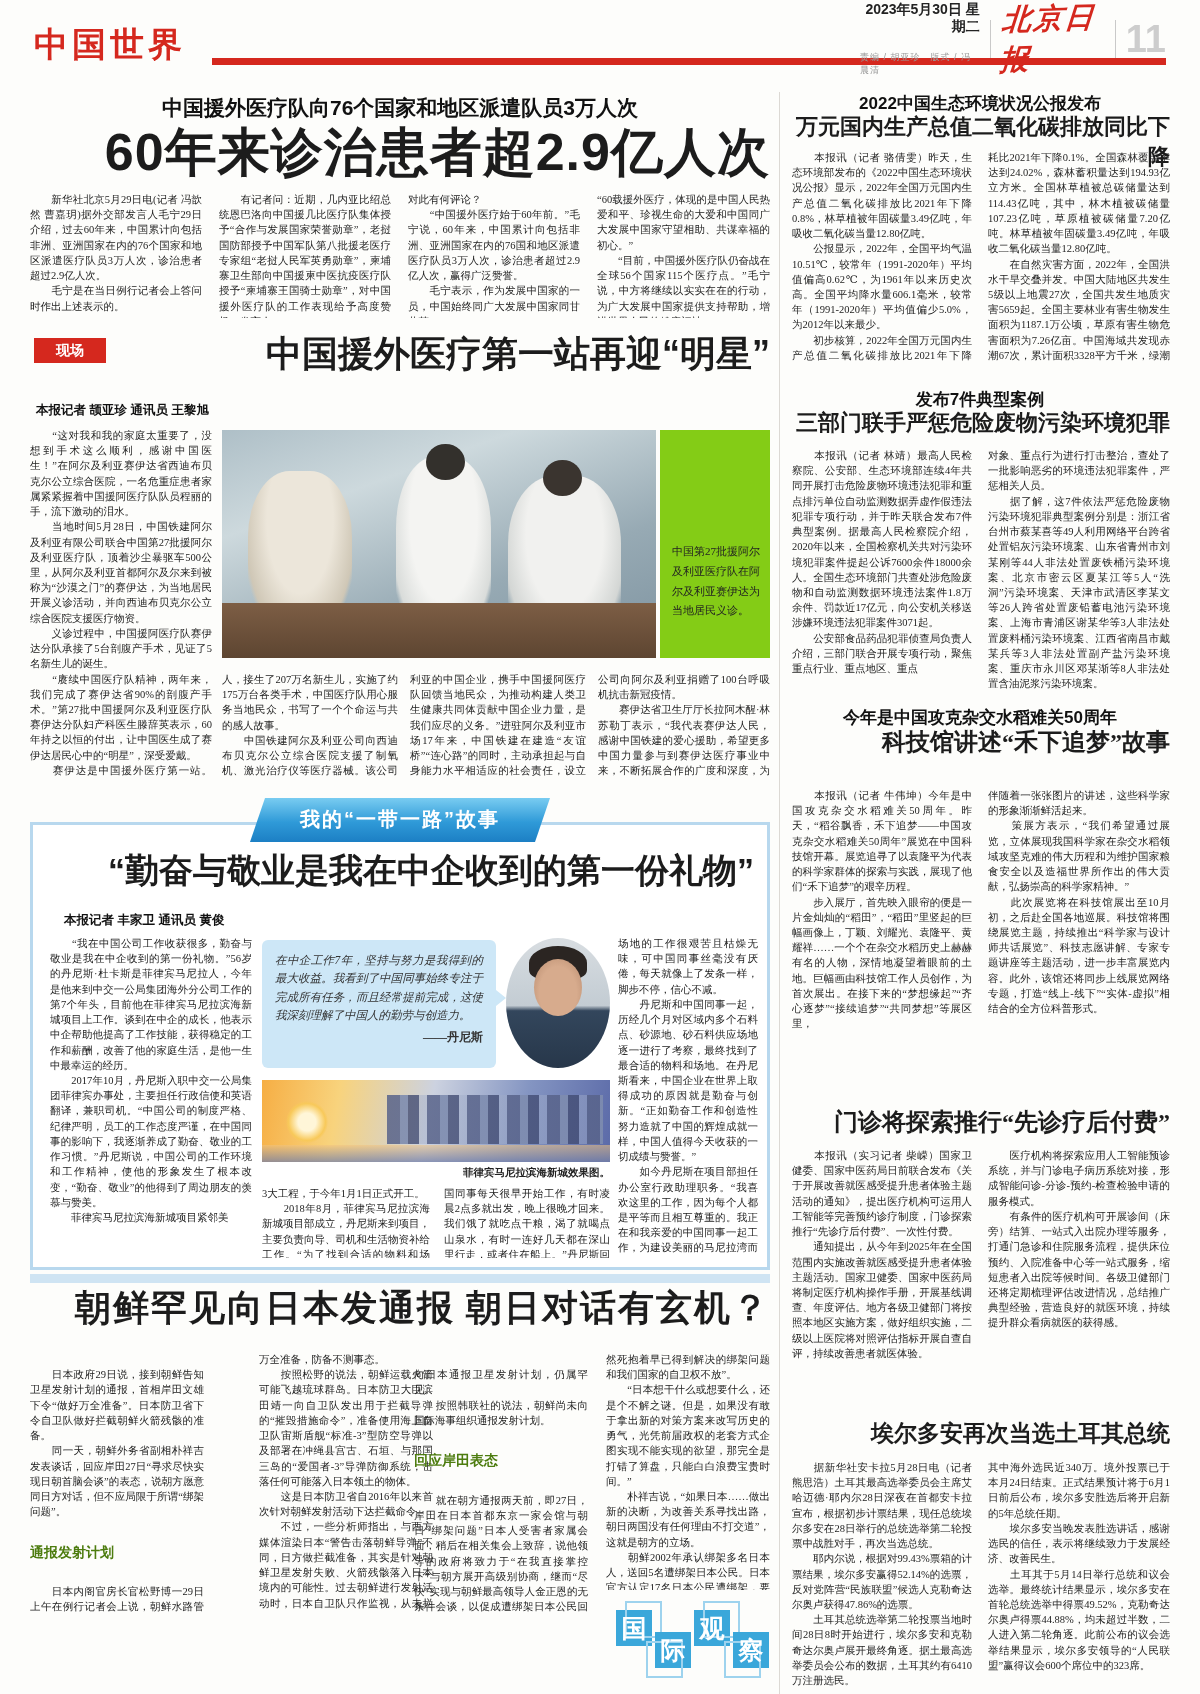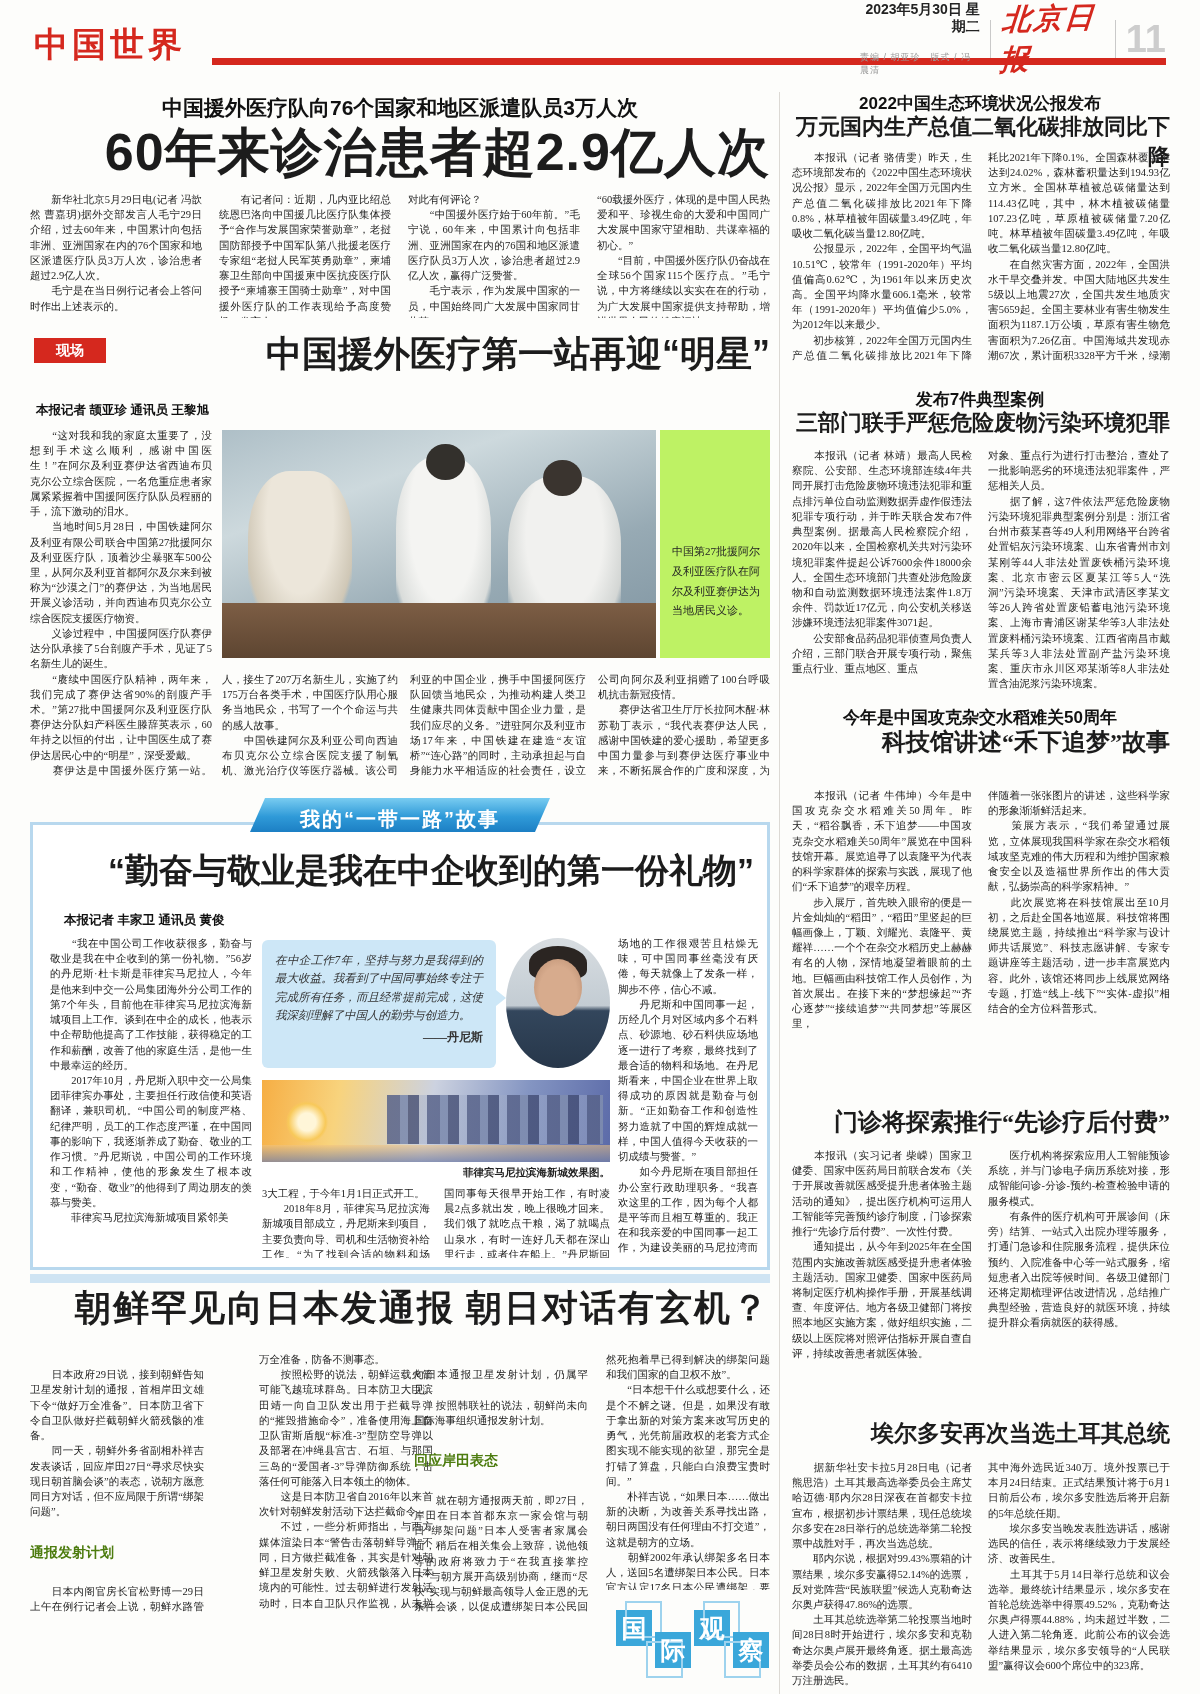--- a/index.html
+++ b/index.html
@@ -26,21 +26,21 @@
   .pagenum{font-size:38px;font-weight:bold;color:#cdcdcd;}
   
   .tagbox{background:#d5281e;color:#fff;font-size:14px;font-weight:bold;text-align:center;line-height:25px;}
   
   .photo{overflow:hidden;}
   .scene-photo{background:linear-gradient(160deg,#aebfc7 0%,#cdd9dd 28%,#97aab4 65%,#7e93a0 100%);}
   .ph-coat{position:absolute;border-radius:40% 40% 10% 10%;}
   .ph-table{position:absolute;left:0;right:0;bottom:0;height:24%;
             background:linear-gradient(180deg,#7d5e45 0%,#5d4531 100%);}
   .ph-head{position:absolute;border-radius:50%;}
-  .capbox{background:#bef264;box-sizing:border-box;padding:112px 10px 10px 12px;
+  .capbox{background:#84cc16;box-sizing:border-box;padding:112px 10px 10px 12px;
           font-size:11px;line-height:1.8;text-align:justify;color:#222;}
   
   .belt-box{border:3px solid #b8d8ee;background:#fff;box-sizing:border-box;}
   .belt-band{background:#cfe4f3;}
   .belt-banner{background:linear-gradient(180deg,#79ccf1 0%,#2f9ad8 55%,#1c7fc4 100%);
                clip-path:polygon(5% 0,100% 0,95% 100%,0 100%);
                color:#fff;font-weight:bold;font-size:20px;line-height:42px;text-align:center;
                letter-spacing:2px;z-index:3;}
   .quote{background:#cde7f7;border-radius:6px;box-sizing:border-box;padding:11px 13px;
          font-size:11.5px;font-style:italic;line-height:1.6;color:#333;text-align:justify;}
@@ -124,21 +124,21 @@
   </div>
   <div class="abs capbox" style="left:660px;top:430px;width:110px;height:228px;">中国第27批援阿尔及利亚医疗队在阿尔及利亚赛伊达为当地居民义诊。</div>
 
   <div class="abs bt" style="left:222px;top:672px;width:176px;height:106px;">人，接生了207万名新生儿，实施了约175万台各类手术，中国医疗队用心服务当地民众，书写了一个个命运与共的感人故事。
 　　中国铁建阿尔及利亚公司向西迪布贝克尔公立综合医院支援了制氧机、激光治疗仪等医疗器械。该公司相关代表说：“作为深耕阿尔及利亚、扎根阿尔及</div>
   <div class="abs bt" style="left:410px;top:672px;width:176px;height:106px;">利亚的中国企业，携手中国援阿医疗队回馈当地民众，为推动构建人类卫生健康共同体贡献中国企业力量，是我们应尽的义务。”进驻阿尔及利亚市场17年来，中国铁建在建造“友谊桥”“连心路”的同时，主动承担起与自身能力水平相适应的社会责任，设立巡回医疗服务点义务接诊3600余人次；2020年4月，该</div>
   <div class="abs bt" style="left:598px;top:672px;width:172px;height:106px;">公司向阿尔及利亚捐赠了100台呼吸机抗击新冠疫情。
 　　赛伊达省卫生厅厅长拉阿木醒·林苏勒丁表示，“我代表赛伊达人民，感谢中国铁建的爱心援助，希望更多中国力量参与到赛伊达医疗事业中来，不断拓展合作的广度和深度，为中阿友谊续写新的篇章。”</div>
 
   <div class="abs belt-box" style="left:30px;top:822px;width:740px;height:448px;"></div>
-  <div class="abs belt-banner sans" style="left:250px;top:798px;width:300px;height:34px;">我的“一带一路”故事</div>
+  <div class="abs belt-banner sans" style="left:250px;top:798px;width:300px;height:44px;">我的“一带一路”故事</div>
   <div class="abs belt-band" style="left:30px;top:1274px;width:740px;height:9px;"></div>
 
   <div class="abs sans center bold" style="left:46px;top:848px;width:708px;font-size:34px;">“勤奋与敬业是我在中企收到的第一份礼物”</div>
   <div class="abs byline sans" style="left:64px;top:912px;">本报记者 丰家卫 通讯员 黄俊</div>
 
   <div class="abs bt" style="left:50px;top:936px;width:202px;height:320px;">　　“我在中国公司工作收获很多，勤奋与敬业是我在中企收到的第一份礼物。”56岁的丹尼斯·杜卡斯是菲律宾马尼拉人，今年是他来到中交一公局集团海外分公司工作的第7个年头，目前他在菲律宾马尼拉滨海新城项目上工作。谈到在中企的成长，他表示中企帮助他提高了工作技能，获得稳定的工作和薪酬，改善了他的家庭生活，是他一生中最幸运的经历。
 　　2017年10月，丹尼斯入职中交一公局集团菲律宾办事处，主要担任行政信使和英语翻译，兼职司机。“中国公司的制度严格、纪律严明，员工的工作态度严谨，在中国同事的影响下，我逐渐养成了勤奋、敬业的工作习惯。”丹尼斯说，中国公司的工作环境和工作精神，使他的形象发生了根本改变，“勤奋、敬业”的他得到了周边朋友的羡慕与赞美。
 　　菲律宾马尼拉滨海新城项目紧邻美</div>
 
   <div class="abs quote" style="left:262px;top:940px;width:234px;height:128px;">

